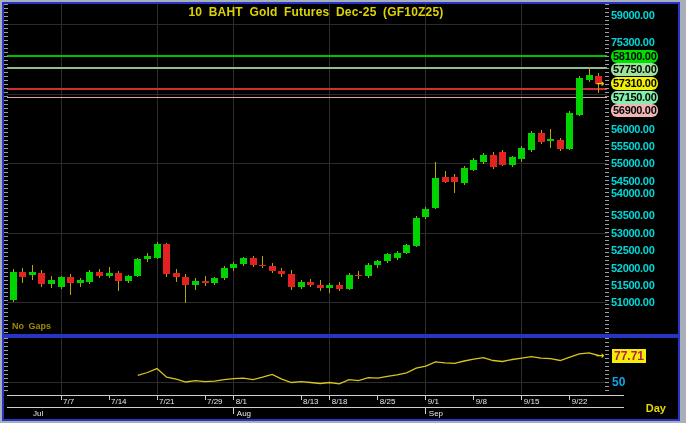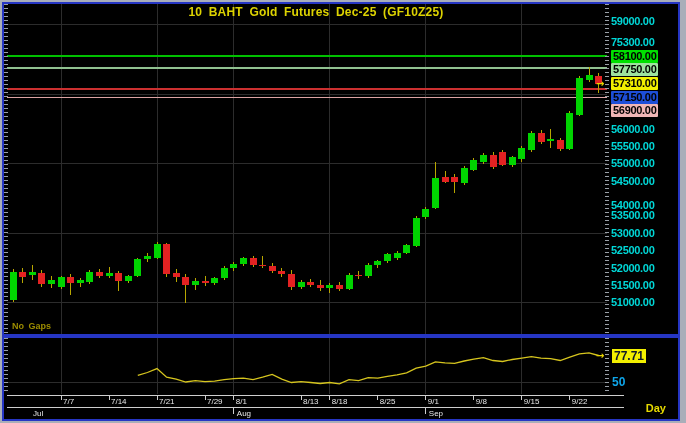--- a/index.html
+++ b/index.html
@@ -13,26 +13,26 @@
   .plot-svg{position:absolute;left:3px;top:0;}
   .ruler{position:absolute;top:0;width:4px;
        background:repeating-linear-gradient(to bottom,#9aa0a8 0px,#9aa0a8 1px,transparent 1px,transparent 4px);}
   .ruler.left{left:0;}
   .ruler.right{left:601px;}
   #main-panel .ruler{height:330px;}
   #rsi-panel .ruler{height:56px;}
   .ylabels{position:absolute;left:606px;top:0;width:66px;height:100%;}
   .price-label{position:absolute;left:1px;font-size:11px;font-weight:bold;color:#00d8d8;
        line-height:13px;height:13px;white-space:nowrap;letter-spacing:-.3px;}
-  .price-label.hl{color:#000;padding:0 2px;border-radius:1px;}
+  .price-label.hl{color:#000;padding:0 2px;border-radius:6px;}
   .nogaps{position:absolute;left:8px;top:317px;font-size:9px;font-weight:bold;color:#9c8c00;word-spacing:2px;}
   .rsi-title{position:absolute;left:0;top:0;width:600px;text-align:center;color:#ddd300;
        font-size:12px;font-weight:bold;word-spacing:3px;}
   .rsi-val{position:absolute;left:608px;font-size:12px;font-weight:bold;line-height:14px;white-space:nowrap;}
-  .rsi-val.last{background:#f2ef00;color:#0f172a;padding:0 2px;}
+  .rsi-val.last{background:#f2ef00;color:#be185d;padding:0 2px;}
   .rsi-val.mid{color:#0ea5e9;}
   .interval{position:absolute;right:12px;top:64px;color:#e6da00;font-size:11px;font-weight:bold;}
   .xaxis-svg{position:absolute;left:0;top:56px;}
 </style>
 </head>
 <body>
 
 <div id="app">
 
   <div class="panel" id="main-panel">
@@ -175,37 +175,37 @@
         <line x1="582" x2="582" y1="62.526315789473685" y2="78.1578947368421" stroke="#b8a600" stroke-width="1"></line>
         <rect x="578.5" y="70.86315789473684" width="7" height="4.86315789473683" fill="#00d400"></rect>
         <line x1="591.6" x2="591.6" y1="68.77894736842106" y2="88.92631578947368" stroke="#b8a600" stroke-width="1"></line>
         <rect x="588.1" y="71.90526315789474" width="7" height="7.642105263157902" fill="#e32222"></rect>
         <text x="589" y="83.04736842105264" fill="#e8d400" font-size="10px" font-weight="bold" font-family="&quot;DejaVu Sans&quot;,sans-serif">→</text>
       </svg>
     <div class="ruler left"></div>
     <div class="ruler right"></div>
     <div class="chart-title">10 BAHT Gold Futures Dec-25 (GF10Z25)</div>
     <div class="ylabels" id="main-ylabels">
-        <div class="price-label" style="top: 11px;">59000.00</div>
+        <div class="price-label" style="top: 5px;">59000.00</div>
         <div class="price-label" style="top: 31.7105px;">75300.00</div>
         <div class="price-label" style="top: 118.553px;">56000.00</div>
         <div class="price-label" style="top: 135.921px;">55500.00</div>
         <div class="price-label" style="top: 153.289px;">55000.00</div>
         <div class="price-label" style="top: 170.658px;">54500.00</div>
-        <div class="price-label" style="top: 195px;">54000.00</div>
+        <div class="price-label" style="top: 183px;">54000.00</div>
         <div class="price-label" style="top: 205.395px;">53500.00</div>
         <div class="price-label" style="top: 222.763px;">53000.00</div>
         <div class="price-label" style="top: 240.132px;">52500.00</div>
         <div class="price-label" style="top: 257.5px;">52000.00</div>
         <div class="price-label" style="top: 274.868px;">51500.00</div>
         <div class="price-label" style="top: 292.237px; text-align: center;">51000.00</div>
         <div class="price-label hl" style="top: 45.6053px; background: rgb(0, 224, 0);">58100.00</div>
         <div class="price-label hl" style="top: 59.1053px; background: rgb(159, 226, 159);">57750.00</div>
         <div class="price-label hl" style="top: 73.0474px; background: rgb(242, 239, 0);">57310.00</div>
-        <div class="price-label hl" style="top: 86.5474px; background: #1d4ed8;">57150.00</div>
+        <div class="price-label hl" style="top: 86.5474px; background: #86efac;">57150.00</div>
         <div class="price-label hl" style="top: 100.047px; background: rgb(240, 182, 182);">56900.00</div>
       </div>
     <div class="nogaps">No Gaps</div>
   </div>
 
   <div class="panel" id="rsi-panel">
     <svg class="plot-svg" id="rsi-svg" width="600" height="56" shape-rendering="crispEdges">
         <line x1="54" x2="54" y1="0" y2="56" stroke="#2c2c2c" stroke-width="1"></line>
         <line x1="150" x2="150" y1="0" y2="56" stroke="#2c2c2c" stroke-width="1"></line>
         <line x1="226.79999999999998" x2="226.79999999999998" y1="0" y2="56" stroke="#2c2c2c" stroke-width="1"></line>

